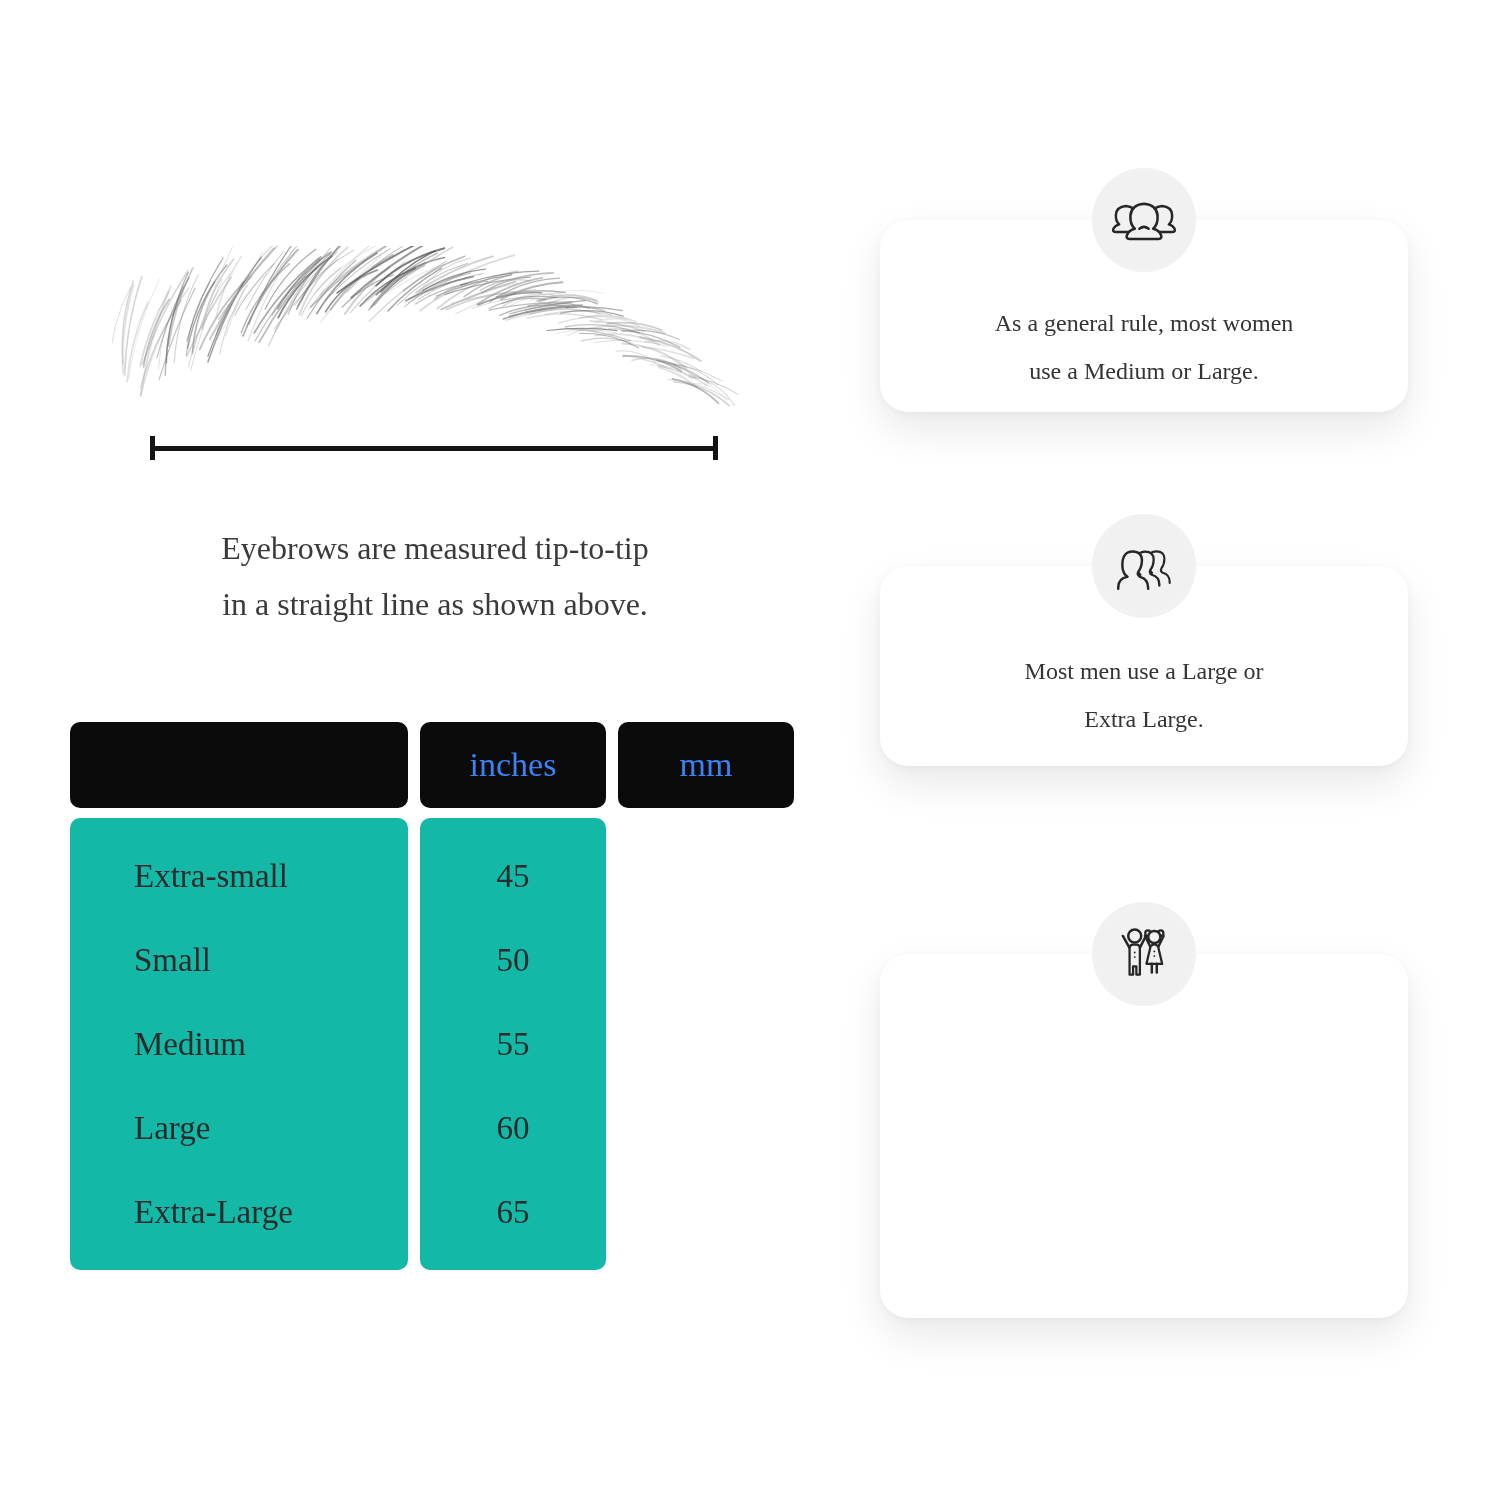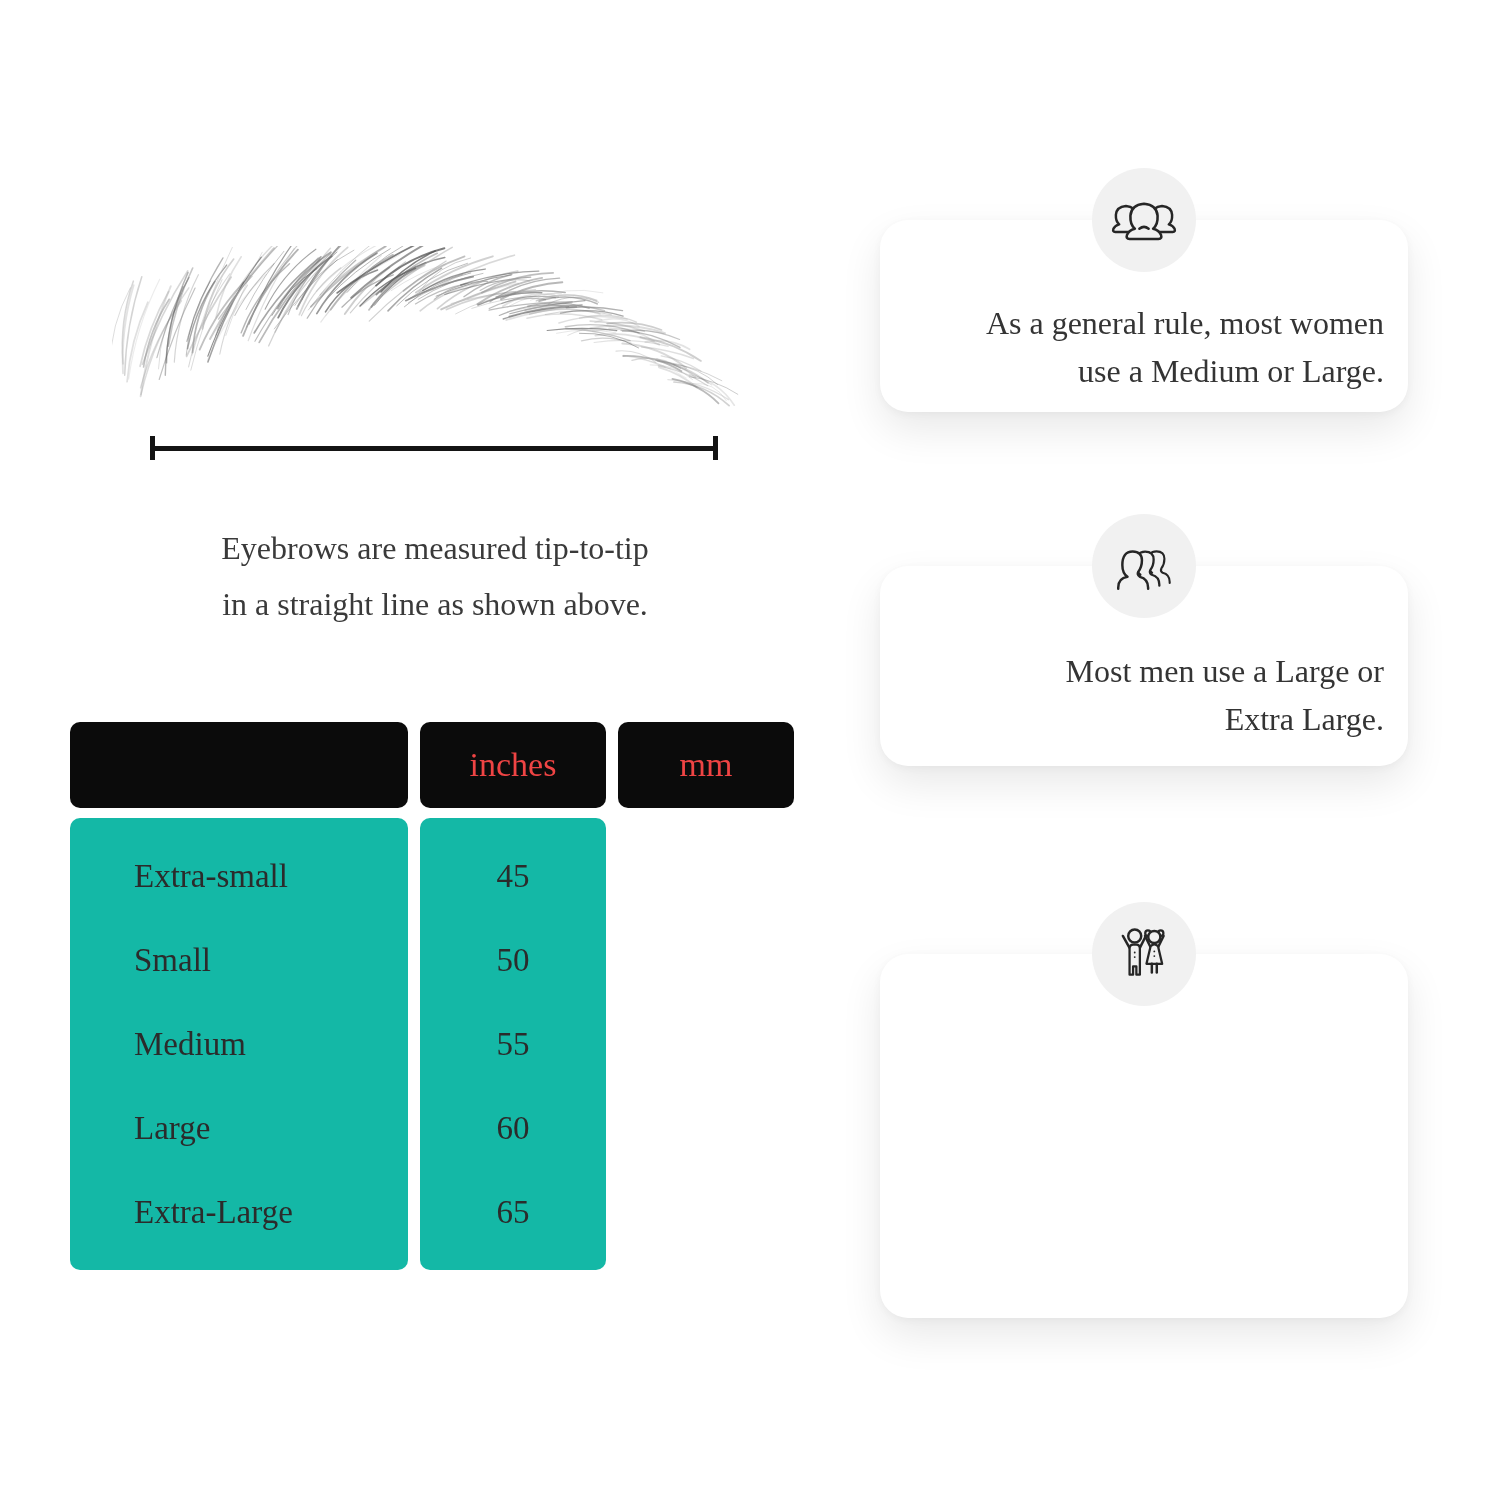--- a/index.html
+++ b/index.html
@@ -20,40 +20,40 @@
   .mbar { flex:1; height:5px; background:#141414; }
 
   
   .caption { position:absolute; left:72px; top:520px; width:726px;
              text-align:center; font-size:32px; line-height:56px; color:#3a3a3a; }
 
   
   .tbl { position:absolute; left:70px; top:722px;
          display:grid; grid-template-columns:338px 186px 176px;
          grid-template-rows:86px 452px; column-gap:12px; row-gap:10px; }
-  .th { background:#0b0b0b; border-radius:10px; color:#ef4444; font-size:34px;
+  .th { background:#0b0b0b; border-radius:10px; color:#3b82f6; font-size:34px;
         display:flex; align-items:center; justify-content:center; }
   .tb { background:#14b8a6; border-radius:10px; padding-top:16px; box-sizing:border-box; }
   .cell { height:84px; display:flex; align-items:center; justify-content:center;
           font-size:33px; color:#2b2b2b; }
   .col-size .cell { justify-content:flex-start; padding-left:64px; }
 
   
   .card { position:absolute; left:880px; width:528px; background:#ffffff;
           border-radius:28px;
           box-shadow:0 18px 42px rgba(0,0,0,.09), 0 2px 8px rgba(0,0,0,.04); }
   .card1 { top:220px; height:192px; }
   .card2 { top:566px; height:200px; }
   .card3 { top:954px; height:364px; }
   .badge { position:absolute; left:50%; transform:translateX(-50%); top:-52px;
            width:104px; height:104px; border-radius:50%; background:#f1f1f1;
            display:flex; align-items:center; justify-content:center; }
   .badge svg { width:66px; height:60px; display:block; }
-  .card-text { position:absolute; left:24px; right:24px; text-align:right;
-               font-size:32px; line-height:48px; color:#343434; }
+  .card-text { position:absolute; left:24px; right:24px; text-align:center;
+               font-size:24px; line-height:48px; color:#343434; }
   .card1 .card-text { top:79px; }
   .card2 .card-text { top:81px; }
   .card3 .card-text { top:84px; }
 
   
   .ic-fill { fill:#f1f1f1; stroke:#262626; stroke-linejoin:round; stroke-linecap:round; }
   .ic-sil  { fill:#f1f1f1; stroke:none; }
   .ic-line { fill:none; stroke:#262626; stroke-width:2.4; stroke-linecap:round; stroke-linejoin:round; }
   .ic-dot  { fill:#262626; stroke:none; }
 </style>

